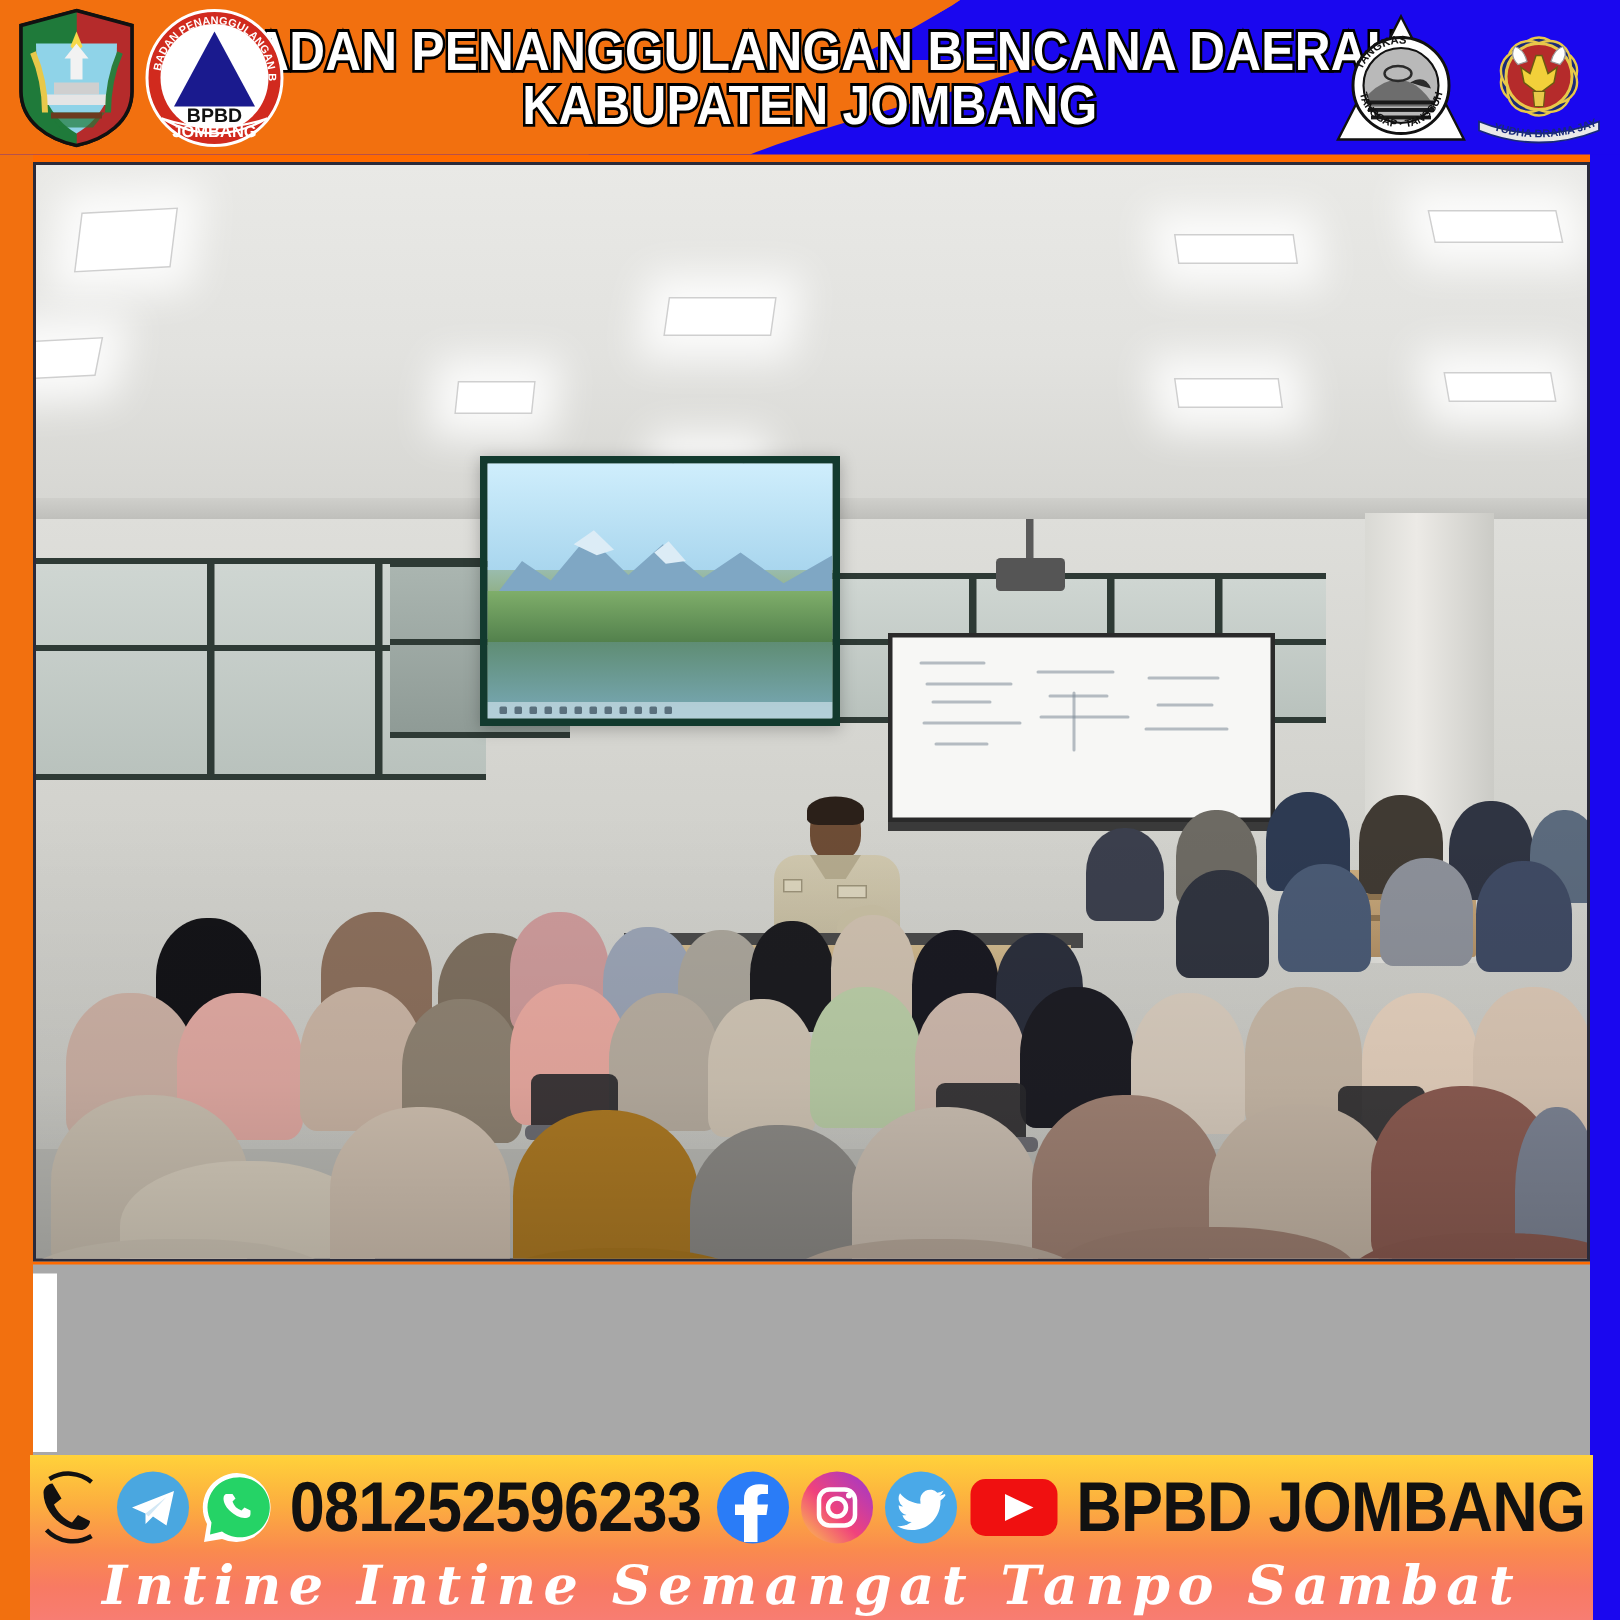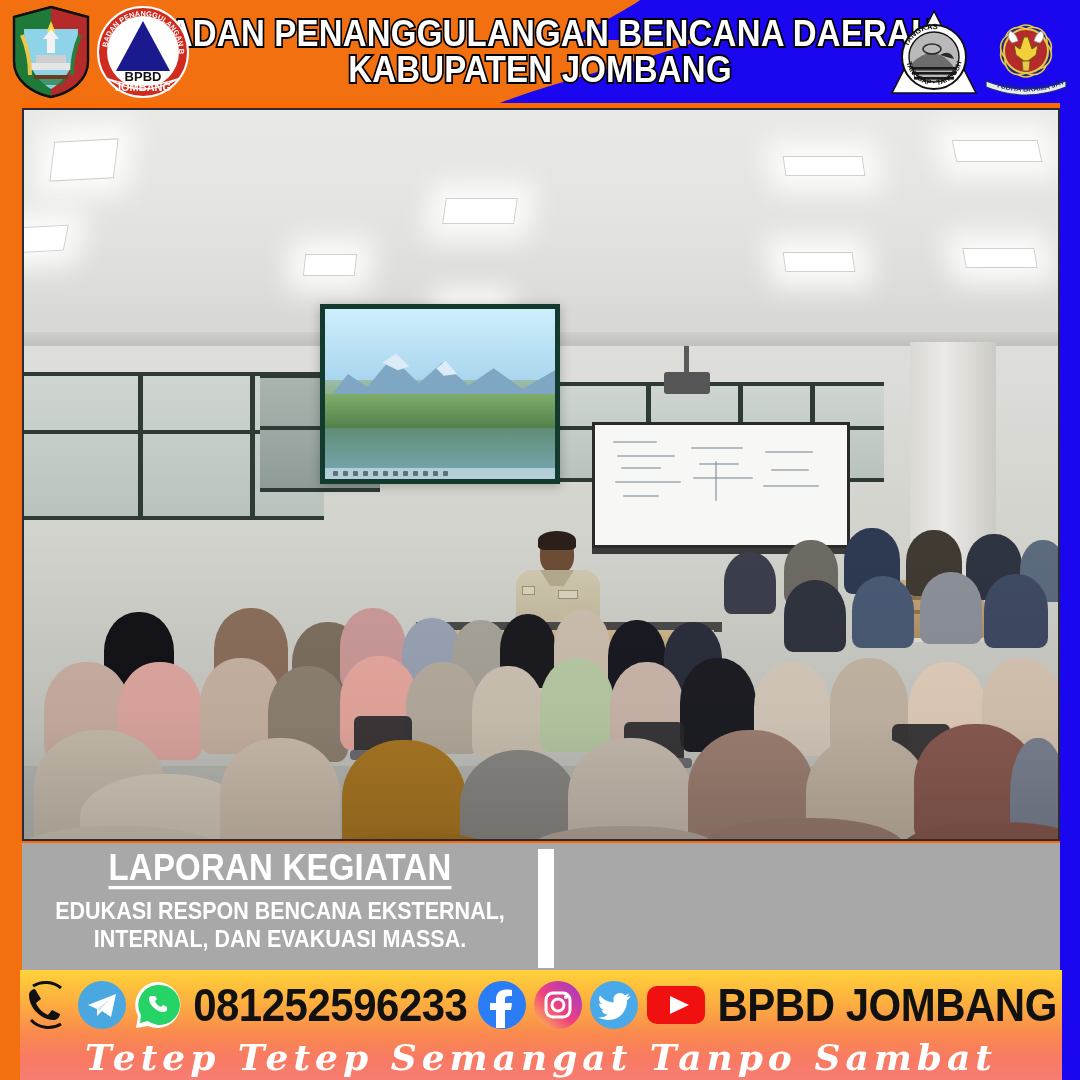--- a/index.html
+++ b/index.html
@@ -485,27 +485,20 @@
       <div class="shoulders" style="left:300px; top:722px; width:180px; height:56px; background:#a8761f;"></div>
       <div class="shoulders" style="left:500px; top:716px; width:200px; height:60px; background:#b9aa9c;"></div>
       <div class="shoulders" style="left:680px; top:708px; width:200px; height:62px; background:#9d7f71;"></div>
       <div class="shoulders" style="left:876px; top:712px; width:190px; height:60px; background:#8a5a50;"></div>
 
       <div id="aud-shade"></div>
     </div>
   </div>
 
   <div id="caption">
-    <div id="cap-left">
-      <div id="cap-title">LAPORAN KEGIATAN</div>
-      <div id="cap-sub">
-        <div>EDUKASI RESPON BENCANA EKSTERNAL,</div>
-        <div>INTERNAL, DAN EVAKUASI MASSA.</div>
-      </div>
-    </div>
     <div id="cap-div"></div>
   </div>
 
   <div id="footer">
     <div id="footer-row1">
 
       <span class="sm-ico">
         <svg viewBox="0 0 50 50">
           <path d="M14 9c-3 0-6 3-6 6 0 13 12 25 25 25 3 0 6-3 6-6l-8-4-4 5c-5-2-10-7-12-12l5-4z" fill="#111"></path>
           <path d="M12 6 A24 24 0 0 1 40 8" stroke="#111" stroke-width="3" fill="none"></path>
@@ -564,16 +557,16 @@
       <span class="sm-ico" style="width:62px;">
         <svg viewBox="0 0 62 50">
           <rect x="2" y="6" width="58" height="38" rx="10" fill="#f01010"></rect>
           <polygon points="25,16 44,25 25,34" fill="#ffffff"></polygon>
         </svg>
       </span>
 
       <span id="channel-name">BPBD JOMBANG</span>
     </div>
 
-    <div id="footer-tagline">Tetep Tetep Semangat Tanpo Sambat</div>
+    <div id="footer-tagline">Intine Intine Semangat Tanpo Sambat</div>
   </div>
 
 </div>
 
 </body></html>

